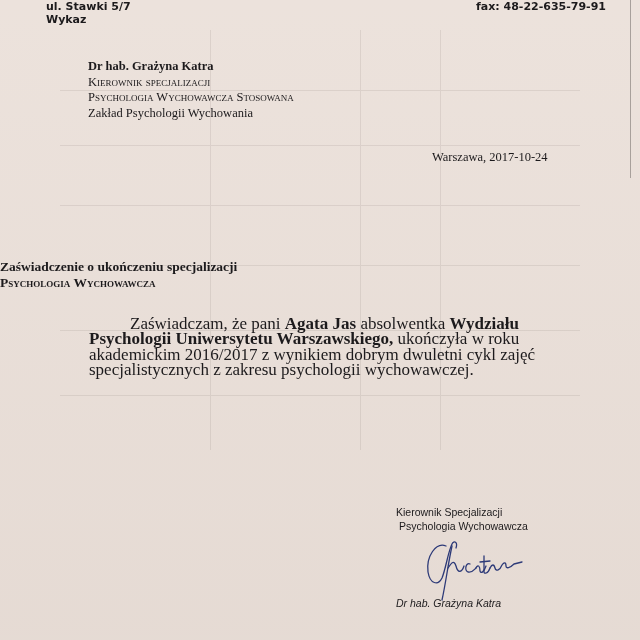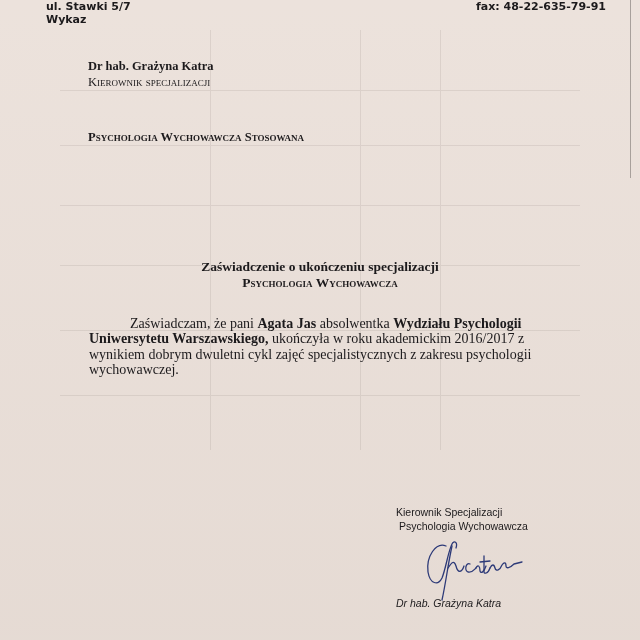--- a/index.html
+++ b/index.html
@@ -28,28 +28,28 @@
   }
 
   .sans-bold { font-family: "DejaVu Sans", "Liberation Sans", sans-serif; font-weight: bold; }
 
   .hdr-left { position: absolute; left: 46px; top: 0px; font-size: 11px; line-height: 13px; }
   .hdr-right { position: absolute; right: 34px; top: 0px; font-size: 11px; line-height: 13px; text-align: right; }
 
   .sender { position: absolute; left: 88px; top: 59px; font-size: 12.5px; line-height: 15.5px; }
   .sender .name { font-weight: bold; }
   .sender .sc { font-variant: small-caps; }
-  .sender .scb { font-variant: small-caps; font-weight: bold; margin-top: 40px; }
+  .sender .scb { font-variant: small-caps; font-weight: normal; }
 
   .date { position: absolute; left: 432px; top: 150px; font-size: 12.5px; }
 
-  .title { position: absolute; left: 0; width: 640px; top: 259px; text-align: center; font-weight: bold; font-size: 13.5px; line-height: 16px; }
+  .title { position: absolute; left: 0; width: 640px; top: 259px; text-align: left; font-weight: bold; font-size: 13.5px; line-height: 16px; }
   .title .sc { font-variant: small-caps; }
 
-  .body { position: absolute; left: 89px; width: 475px; top: 316px; font-size: 14px; line-height: 15.3px; }
+  .body { position: absolute; left: 89px; width: 475px; top: 316px; font-size: 17px; line-height: 15.3px; }
   .body p { margin: 0 0 12px 0; text-indent: 41px; text-align: left; }
   .body b { font-weight: bold; }
 
   .signer { position: absolute; left: 396px; top: 505px; font-family: "Liberation Sans", sans-serif; font-size: 10.5px; line-height: 14px; }
   .signer .l2 { padding-left: 3px; }
   .signature { position: absolute; left: 418px; top: 538px; width: 110px; height: 66px; }
   .signed-name { position: absolute; left: 396px; top: 597px; font-family: "Liberation Sans", sans-serif; font-style: italic; font-size: 10.5px; }
 </style>
 </head>
 <body>
@@ -76,22 +76,24 @@
 
   <div class="hdr-right sans-bold">
 
     <div>fax:  48-22-635-79-91</div>
   </div>
 
   <div class="sender">
     <div class="name">Dr hab. Grażyna Katra</div>
     <div class="sc">Kierownik specjalizacji</div>
     <div class="scb">Psychologia Wychowawcza Stosowana</div>
+    <div>Zakład Psychologii Wychowania</div>
   </div>
 
+  <div class="date">Warszawa,  2017-10-24</div>
 
   <div class="title">
     <div>Zaświadczenie o ukończeniu specjalizacji</div>
     <div class="sc">Psychologia Wychowawcza</div>
   </div>
 
   <div class="body">
     <p><span>Zaświadczam, że pani </span><b>Agata Jas</b><span> absolwentka </span><b>Wydziału Psychologii Uniwersytetu Warszawskiego,</b><span> ukończyła w roku akademickim 2016/2017 z wynikiem dobrym dwuletni cykl zajęć specjalistycznych z zakresu psychologii wychowawczej.</span></p>
   </div>
 

